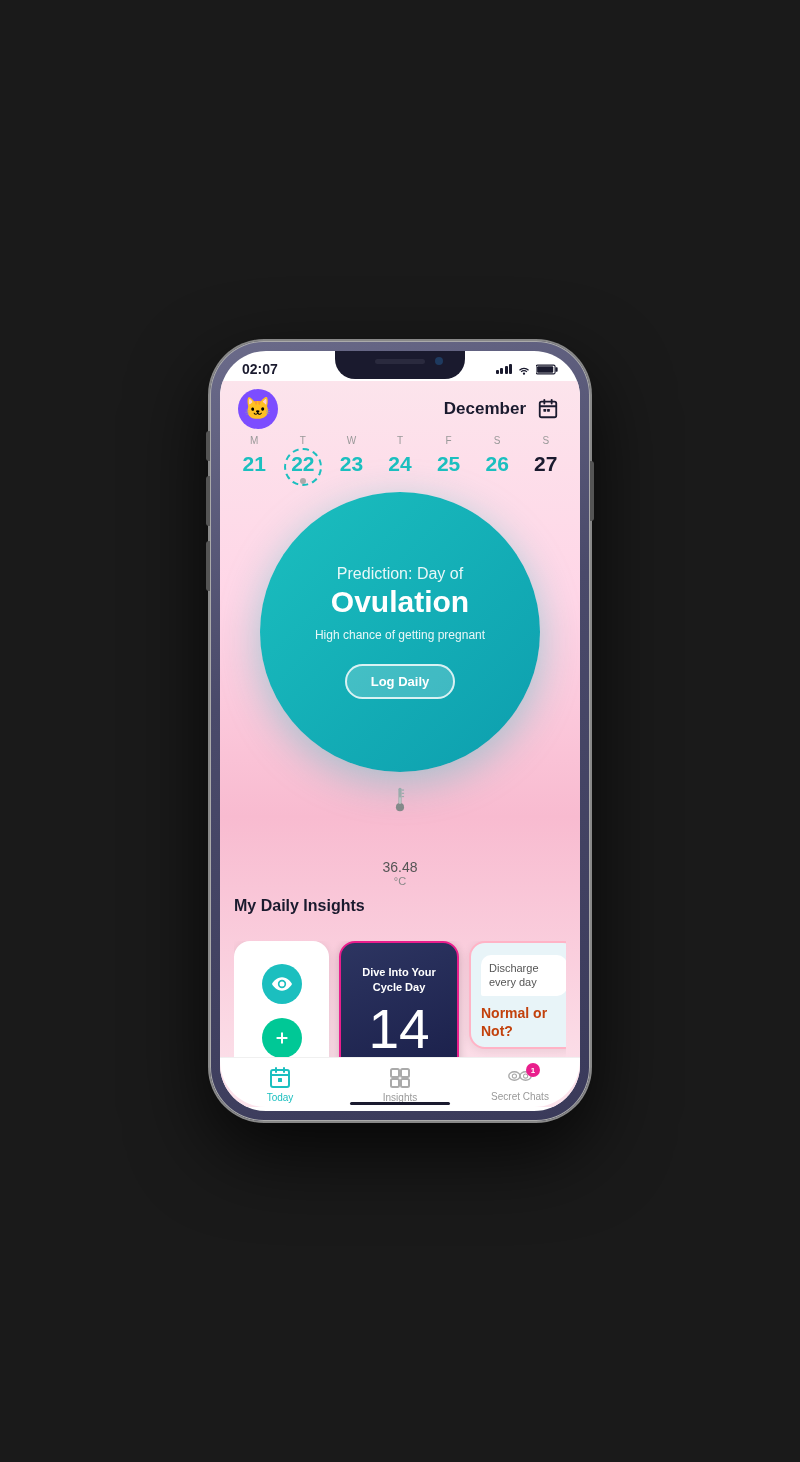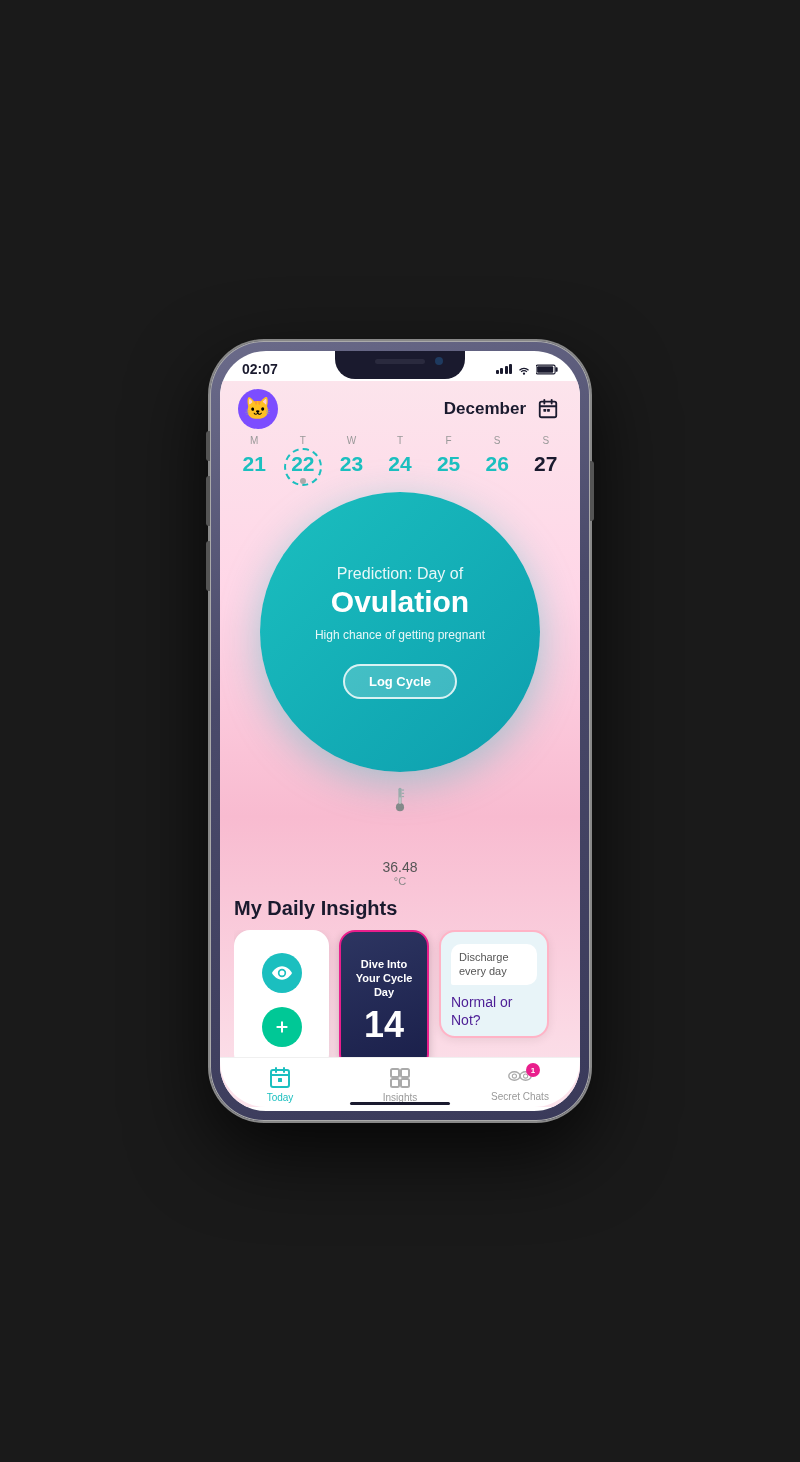--- a/index.html
+++ b/index.html
@@ -258,24 +258,24 @@
     .temp-unit {
       font-size: 11px;
       color: #888;
     }
 
     
     .insights-section {
       padding: 0 14px 0;
     }
     .insights-title {
-      font-size: 20px;
+      font-size: 16px;
       font-weight: 700;
       color: #1a1a2e;
-      margin-bottom: 10px;
+      margin-bottom: 26px;
     }
     .insights-cards {
       display: flex;
       gap: 10px;
       overflow: hidden;
     }
 
     
     .card {
       border-radius: 16px;
@@ -304,41 +304,41 @@
     .card-icon-teal {
       background: #1bbfbf;
     }
     .card-icon-green {
       background: #00c896;
     }
 
     
     .card-dark {
       background: linear-gradient(160deg, #2d3561 0%, #1a1f4a 100%);
-      width: 90px;
+      width: 120px;
       height: 140px;
       display: flex;
       flex-direction: column;
       align-items: center;
       justify-content: center;
       text-align: center;
       padding: 10px 8px;
       border: 2px solid #e91e8c;
       box-shadow: 0 2px 10px rgba(0,0,0,0.2);
     }
     .card-dark-title {
       font-size: 11px;
       font-weight: 700;
       color: #fff;
       line-height: 1.3;
       margin-bottom: 8px;
     }
     .card-dark-number {
-      font-size: 36px;
-      font-weight: 700;
+      font-size: 55px;
+      font-weight: 400;
       color: #fff;
       line-height: 1;
     }
 
     
     .card-light-blue {
       background: #e8f4f8;
       width: 110px;
       height: 108px;
       display: flex;
@@ -354,22 +354,22 @@
       border-radius: 10px 10px 10px 2px;
       padding: 6px 8px;
       font-size: 11px;
       color: #555;
       line-height: 1.3;
       margin-bottom: 8px;
       width: 100%;
     }
     .card-light-blue-title {
       font-size: 14px;
-      font-weight: 400;
-      color: #4c1d95;
+      font-weight: 700;
+      color: #c2410c;
       line-height: 1.3;
     }
 
     
     .bottom-nav {
       position: absolute;
       bottom: 0;
       left: 0;
       right: 0;
       background: #fff;
@@ -545,21 +545,21 @@
           <div class="day-num">26</div>
           <div class="day-num black">27</div>
         </div>
       </div>
 
       <div class="main-circle-container">
         <div class="main-circle">
           <div class="circle-prediction">Prediction: Day of</div>
           <div class="circle-title">Ovulation</div>
           <div class="circle-subtitle">High chance of getting pregnant</div>
-          <button class="log-period-btn">Log Cycle</button>
+          <button class="log-period-btn">Log Daily</button>
         </div>
       </div>
 
       <div class="temp-section">
         <svg class="therm-svg" width="16" height="26" viewBox="0 0 16 32">
           <rect x="6" y="2" width="4" height="20" rx="2" fill="#aaa"></rect>
           <circle cx="8" cy="26" r="5" fill="#888"></circle>
           <rect x="7" y="14" width="2" height="8" fill="#ccc"></rect>
           <line x1="10" y1="5" x2="13" y2="5" stroke="#aaa" stroke-width="1.5"></line>
           <line x1="10" y1="9" x2="13" y2="9" stroke="#aaa" stroke-width="1.5"></line>

